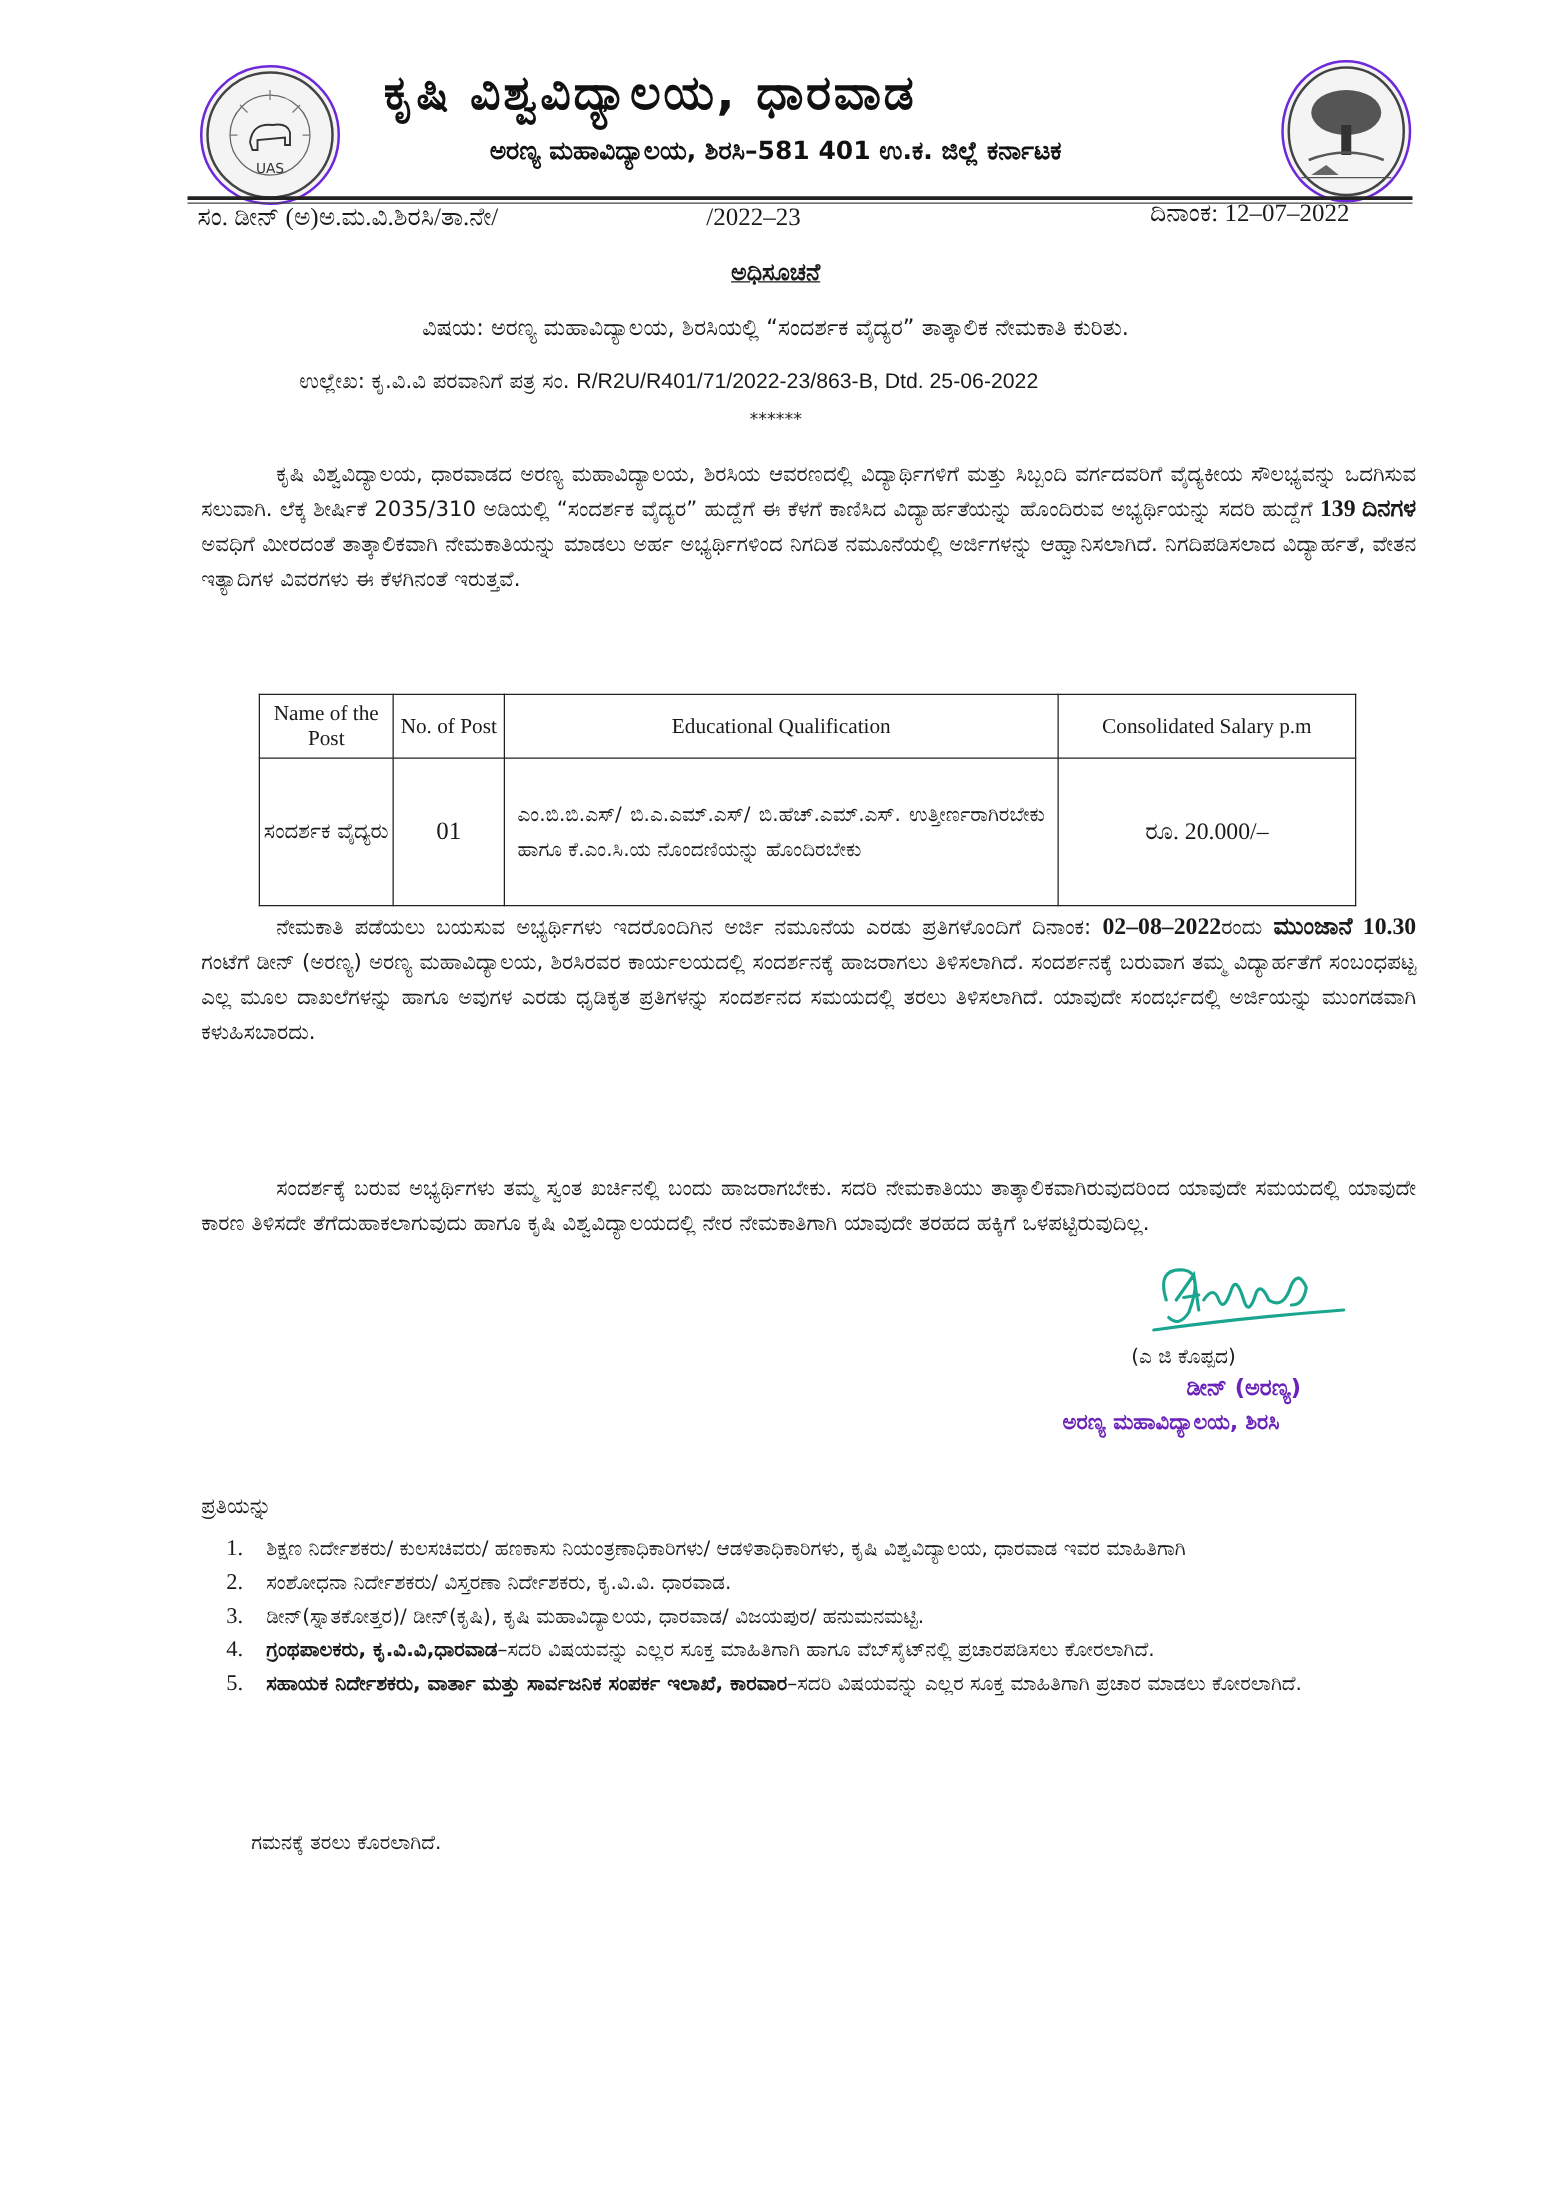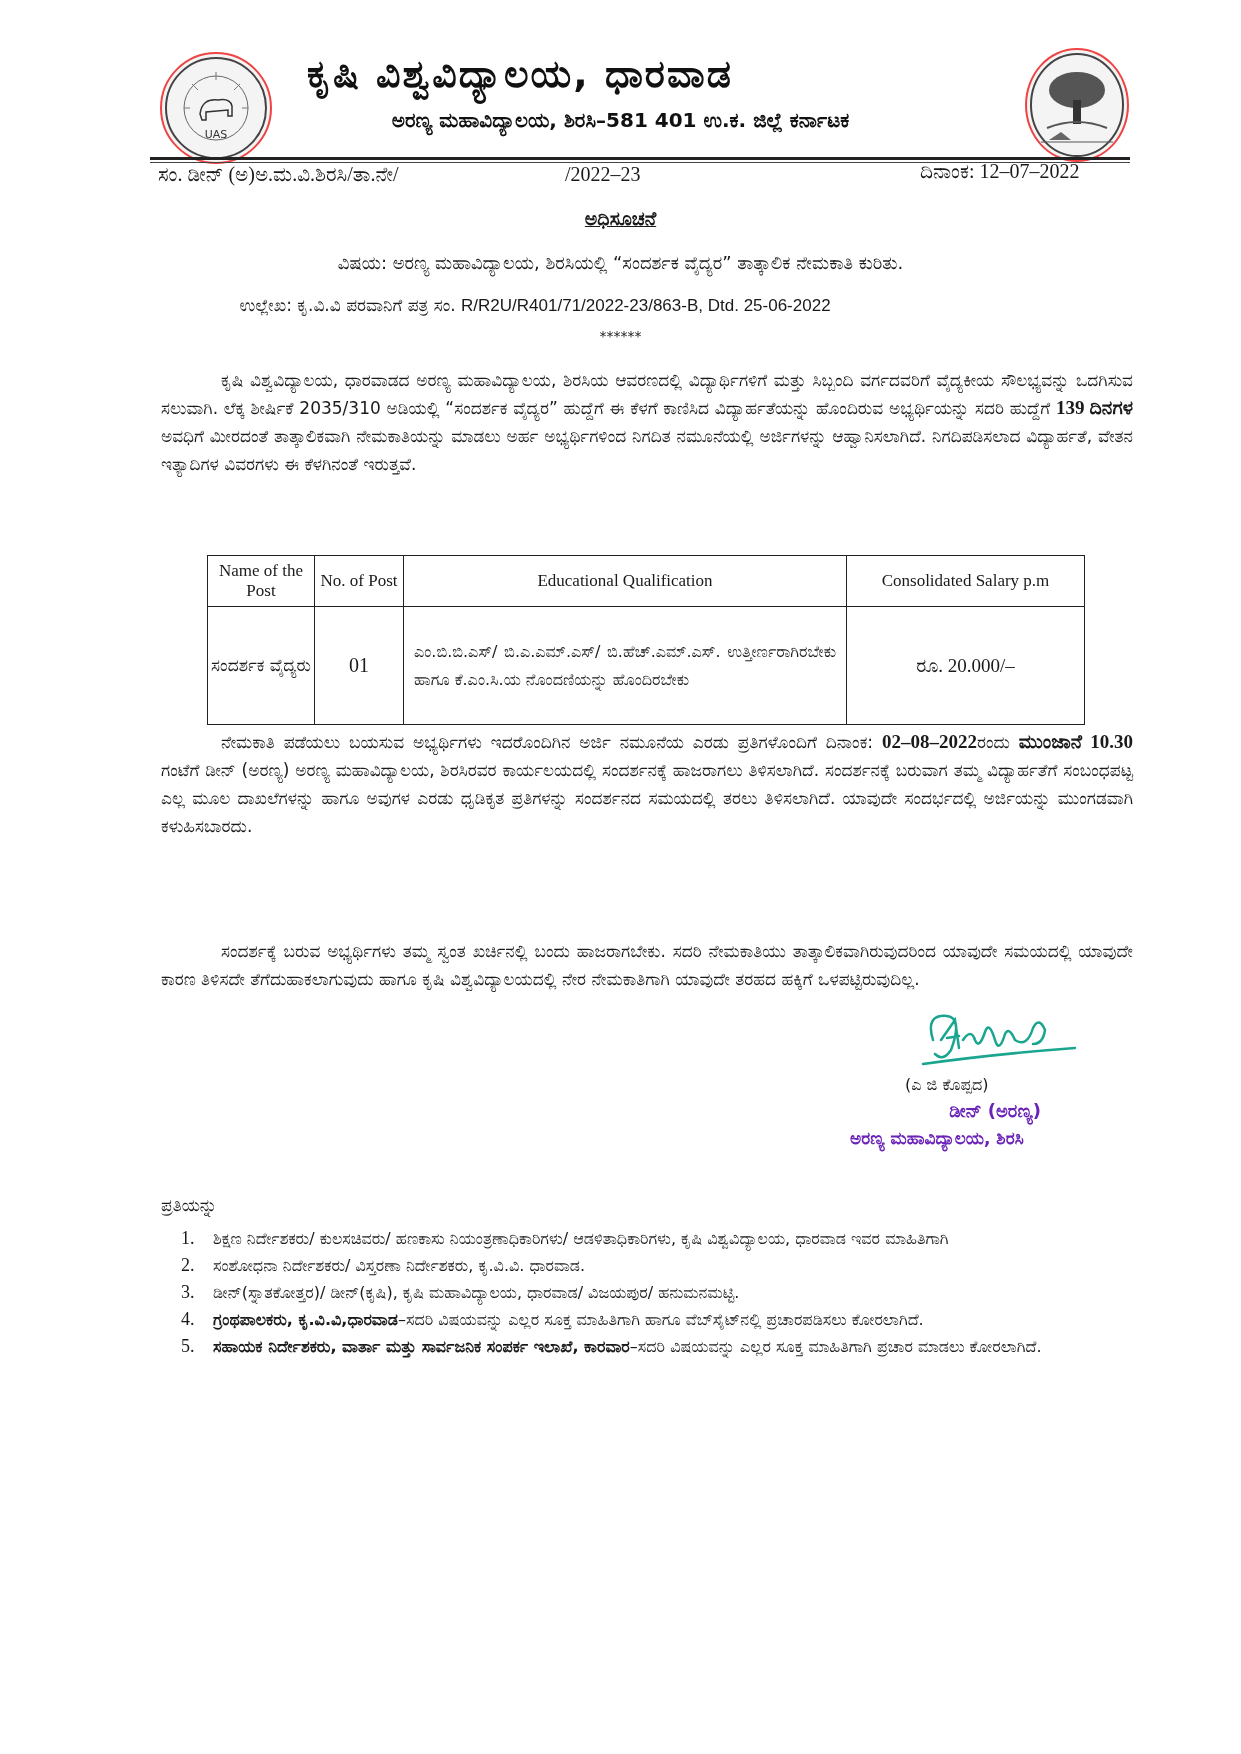--- a/index.html
+++ b/index.html
@@ -2,21 +2,21 @@
 <html><head>
 <meta charset="utf-8">
 <style>
   html, body { margin: 0; padding: 0; }
   body {
     width: 1241px; height: 1754px; background: #ffffff; position: relative; overflow: hidden;
     font-family: "DejaVu Sans", sans-serif; color: #1a1a1a;
   }
   .abs { position: absolute; }
   .logo {
-    position: absolute; border-radius: 50%; border: 2px solid #ef4444; background: #f4f4f4;
+    position: absolute; border-radius: 50%; border: 2px solid #6d28d9; background: #f4f4f4;
     display: flex; align-items: center; justify-content: center; overflow: hidden;
   }
   .logo-left { left: 160px; top: 52px; width: 108px; height: 108px; }
   .logo-right { left: 1025px; top: 48px; width: 100px; height: 110px; }
   .hdr-title {
     left: 16px; width: 1008px; top: 52px; text-align: center;
     font-size: 38px; font-weight: bold; letter-spacing: 2px; color: #111;
   }
   .hdr-sub {
     left: 0; width: 1241px; top: 108px; text-align: center;
@@ -173,13 +173,14 @@
     <span class="num">4.</span>
     <span class="txt"><b>ಗ್ರಂಥಪಾಲಕರು, ಕೃ.ವಿ.ವಿ,ಧಾರವಾಡ</b><span>–ಸದರಿ ವಿಷಯವನ್ನು ಎಲ್ಲರ ಸೂಕ್ತ ಮಾಹಿತಿಗಾಗಿ ಹಾಗೂ ವೆಬ್‌ಸೈಟ್‌ನಲ್ಲಿ ಪ್ರಚಾರಪಡಿಸಲು ಕೋರಲಾಗಿದೆ.</span></span>
   </div>
   <div class="copy-item">
     <span class="num">5.</span>
     <span class="txt"><b>ಸಹಾಯಕ ನಿರ್ದೇಶಕರು, ವಾರ್ತಾ ಮತ್ತು ಸಾರ್ವಜನಿಕ ಸಂಪರ್ಕ ಇಲಾಖೆ, ಕಾರವಾರ</b><span>–ಸದರಿ ವಿಷಯವನ್ನು ಎಲ್ಲರ ಸೂಕ್ತ ಮಾಹಿತಿಗಾಗಿ ಪ್ರಚಾರ ಮಾಡಲು ಕೋರಲಾಗಿದೆ.</span></span>
   </div>
 </div>
 
 <div class="abs final">
+  <span class="cont">ಗಮನಕ್ಕೆ ತರಲು ಕೊರಲಾಗಿದೆ.</span>
 </div>
 
 </body></html>

